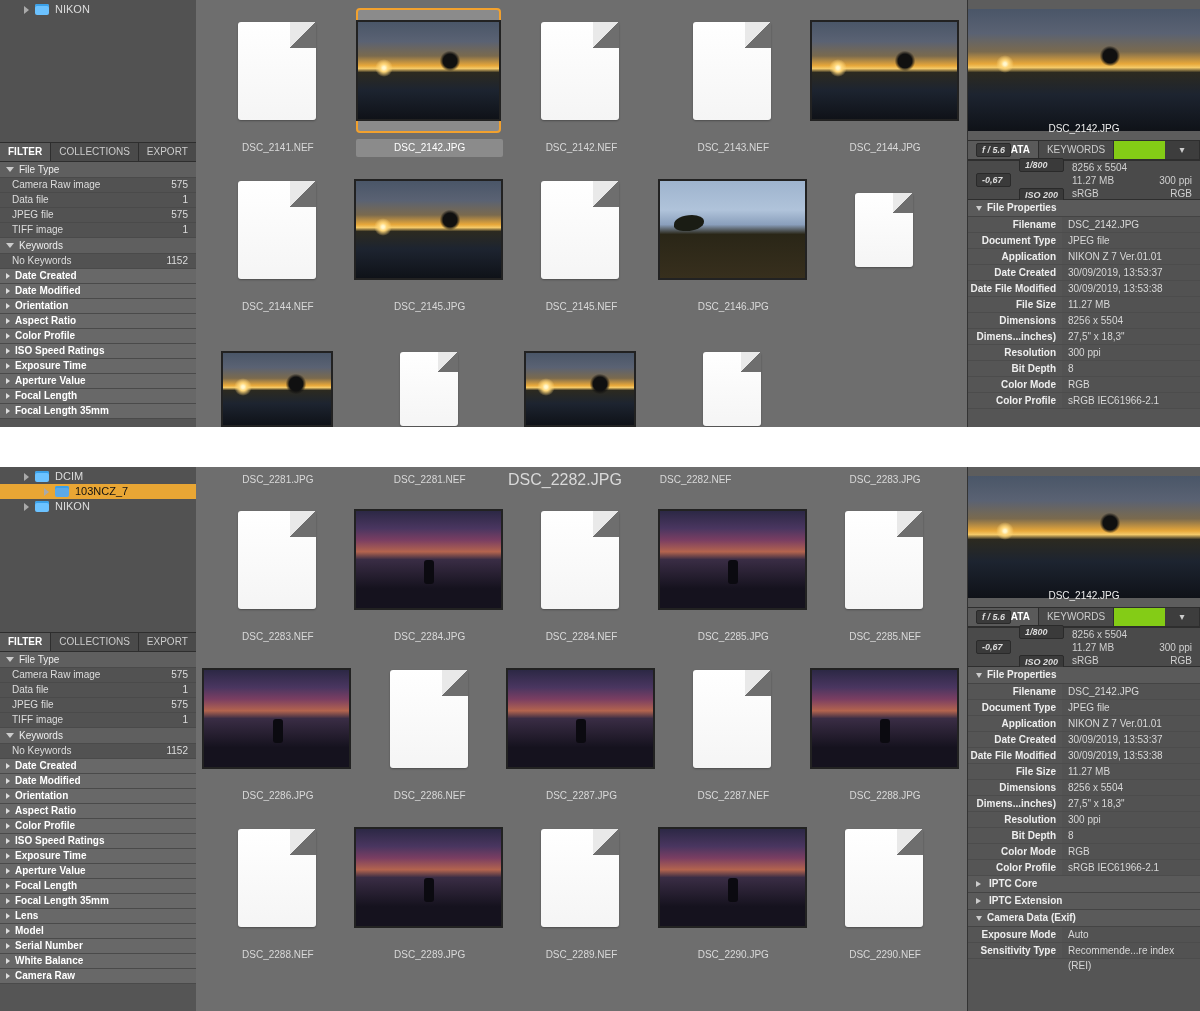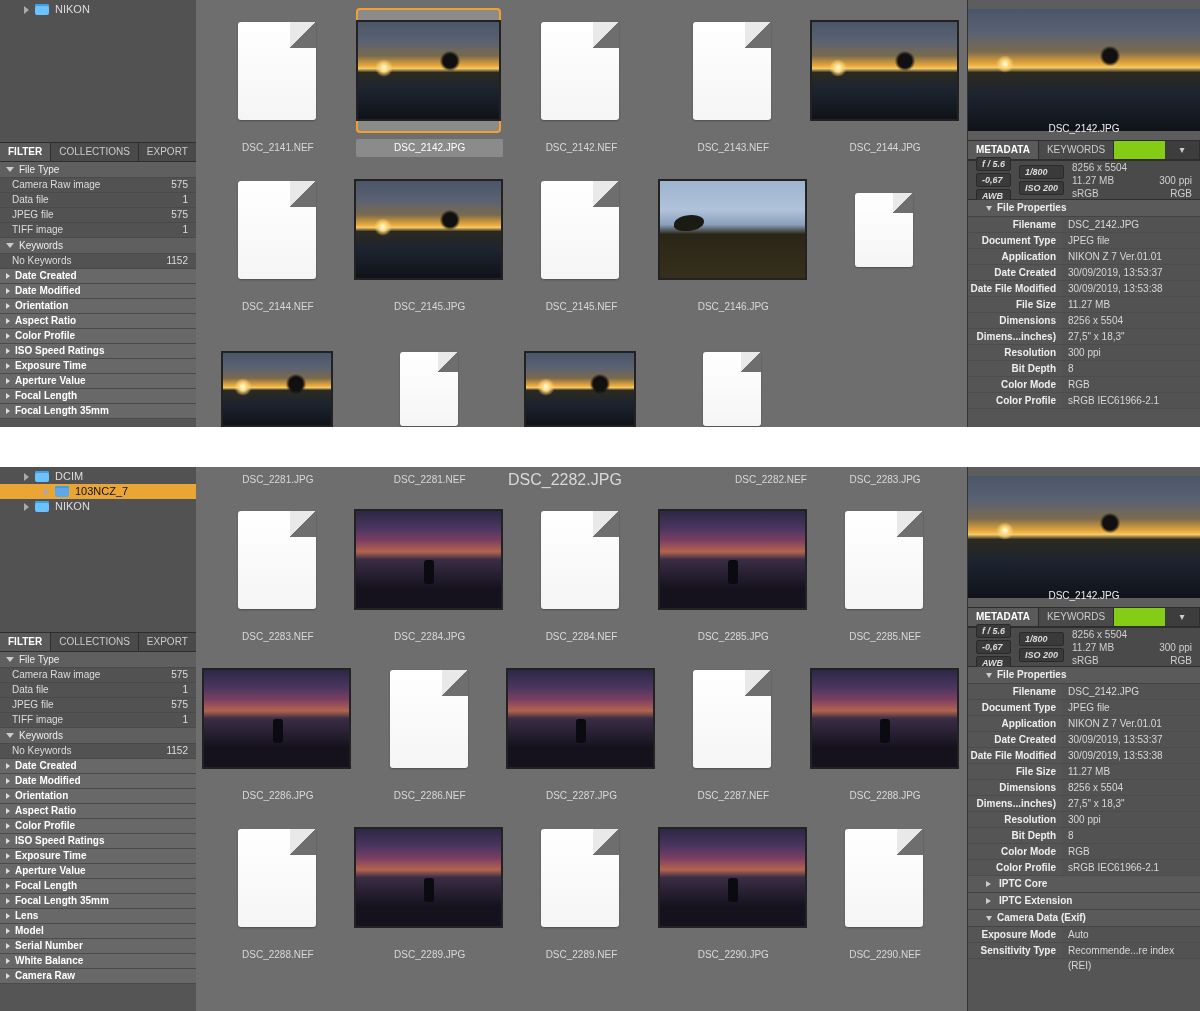--- a/index.html
+++ b/index.html
@@ -60,27 +60,27 @@
   .photo.trim.sunset::before{left:10%;top:35%}
 
   
   .right{width:232px;flex:none;background:#555;display:flex;flex-direction:column;border-left:1px solid #333}
   .preview{height:140px;display:flex;flex-direction:column;align-items:center;justify-content:center;background:#5d5d5d;position:relative}
   .app.bottom .preview{height:140px}
   .preview .photo.sunset{width:232px;height:122px;box-shadow:none}
   .preview-label{position:absolute;bottom:6px;left:50%;transform:translateX(-50%);font-size:10px;color:#eee}
 
   .badges{display:flex;background:#4a4a4a;height:38px;align-items:center;padding:0 8px;border-top:1px solid #2e2e2e;border-bottom:1px solid #2e2e2e;gap:8px}
-  .badge-col{display:flex;flex-direction:column;gap:2px}
+  .badge-col{display:flex;flex-direction:column;gap:16px}
   .badge{font-size:9px;color:#ddd;background:#3a3a3a;padding:1px 5px;border:1px solid #2a2a2a;border-radius:2px;white-space:nowrap;font-style:italic;font-weight:600}
   .info-col{flex:1;display:flex;flex-direction:column;gap:2px;font-size:10px;color:#d0d0d0}
   .info-row{display:flex;justify-content:space-between}
 
   .meta{flex:1;overflow:hidden}
-  .m-section{height:16px;line-height:16px;padding-left:18px;background:#5a5a5a;color:#eee;font-size:10px;font-weight:600;display:flex;align-items:center;border-bottom:1px solid #444}
+  .m-section{height:16px;line-height:16px;padding-left:8px;background:#5a5a5a;color:#eee;font-size:10px;font-weight:600;display:flex;align-items:center;border-bottom:1px solid #444}
   .m-section .tw{width:0;height:0;border-left:3px solid transparent;border-right:3px solid transparent;border-top:5px solid #ccc;margin-right:5px}
   .m-section.coll .tw{border-top:3px solid transparent;border-bottom:3px solid transparent;border-left:5px solid #ccc}
   .m-row{display:flex;height:15px;line-height:15px;font-size:10px;border-bottom:1px solid #4c4c4c}
   .m-k{width:88px;text-align:right;padding-right:6px;color:#eee;font-weight:600;background:#555}
   .m-v{flex:1;padding-left:6px;color:#d8d8d8;background:#525252}
 </style>
 </head>
 <body>
 
 <div class="viewport">
@@ -379,21 +379,21 @@
           <div class="f-cat"><span class="tw"></span>Serial Number</div>
           <div class="f-cat"><span class="tw"></span>White Balance</div>
           <div class="f-cat"><span class="tw"></span>Camera Raw</div>
         </div>
     </div>
     <div class="center">
       <div style="display:grid;grid-template-columns:repeat(5,147px);justify-content:space-around;padding:4px 6px 0 6px" id="gridhdr-bot">
           <div style="text-align: center; font-size: 10px; color: rgb(217, 217, 217); height: 18px; line-height: 18px;">DSC_2281.JPG</div>
           <div style="text-align: center; font-size: 10px; color: rgb(217, 217, 217); height: 18px; line-height: 18px;">DSC_2281.NEF</div>
           <div style="text-align: left; font-size: 16px; color: rgb(217, 217, 217); height: 18px; line-height: 18px;">DSC_2282.JPG</div>
-          <div style="text-align: right; font-size: 10px; color: rgb(217, 217, 217); height: 18px; line-height: 18px;">DSC_2282.NEF</div>
+          <div style="text-align: left; font-size: 10px; color: rgb(217, 217, 217); height: 18px; line-height: 18px;">DSC_2282.NEF</div>
           <div style="text-align: center; font-size: 10px; color: rgb(217, 217, 217); height: 18px; line-height: 18px;">DSC_2283.JPG</div>
         </div>
       <div class="grid" id="grid-bot">
           <div class="cell">
             <div class="thumb-box">
               <div class="doc"></div>
             </div>
             <div class="thumb-label">DSC_2283.NEF</div>
           </div>
           <div class="cell">

